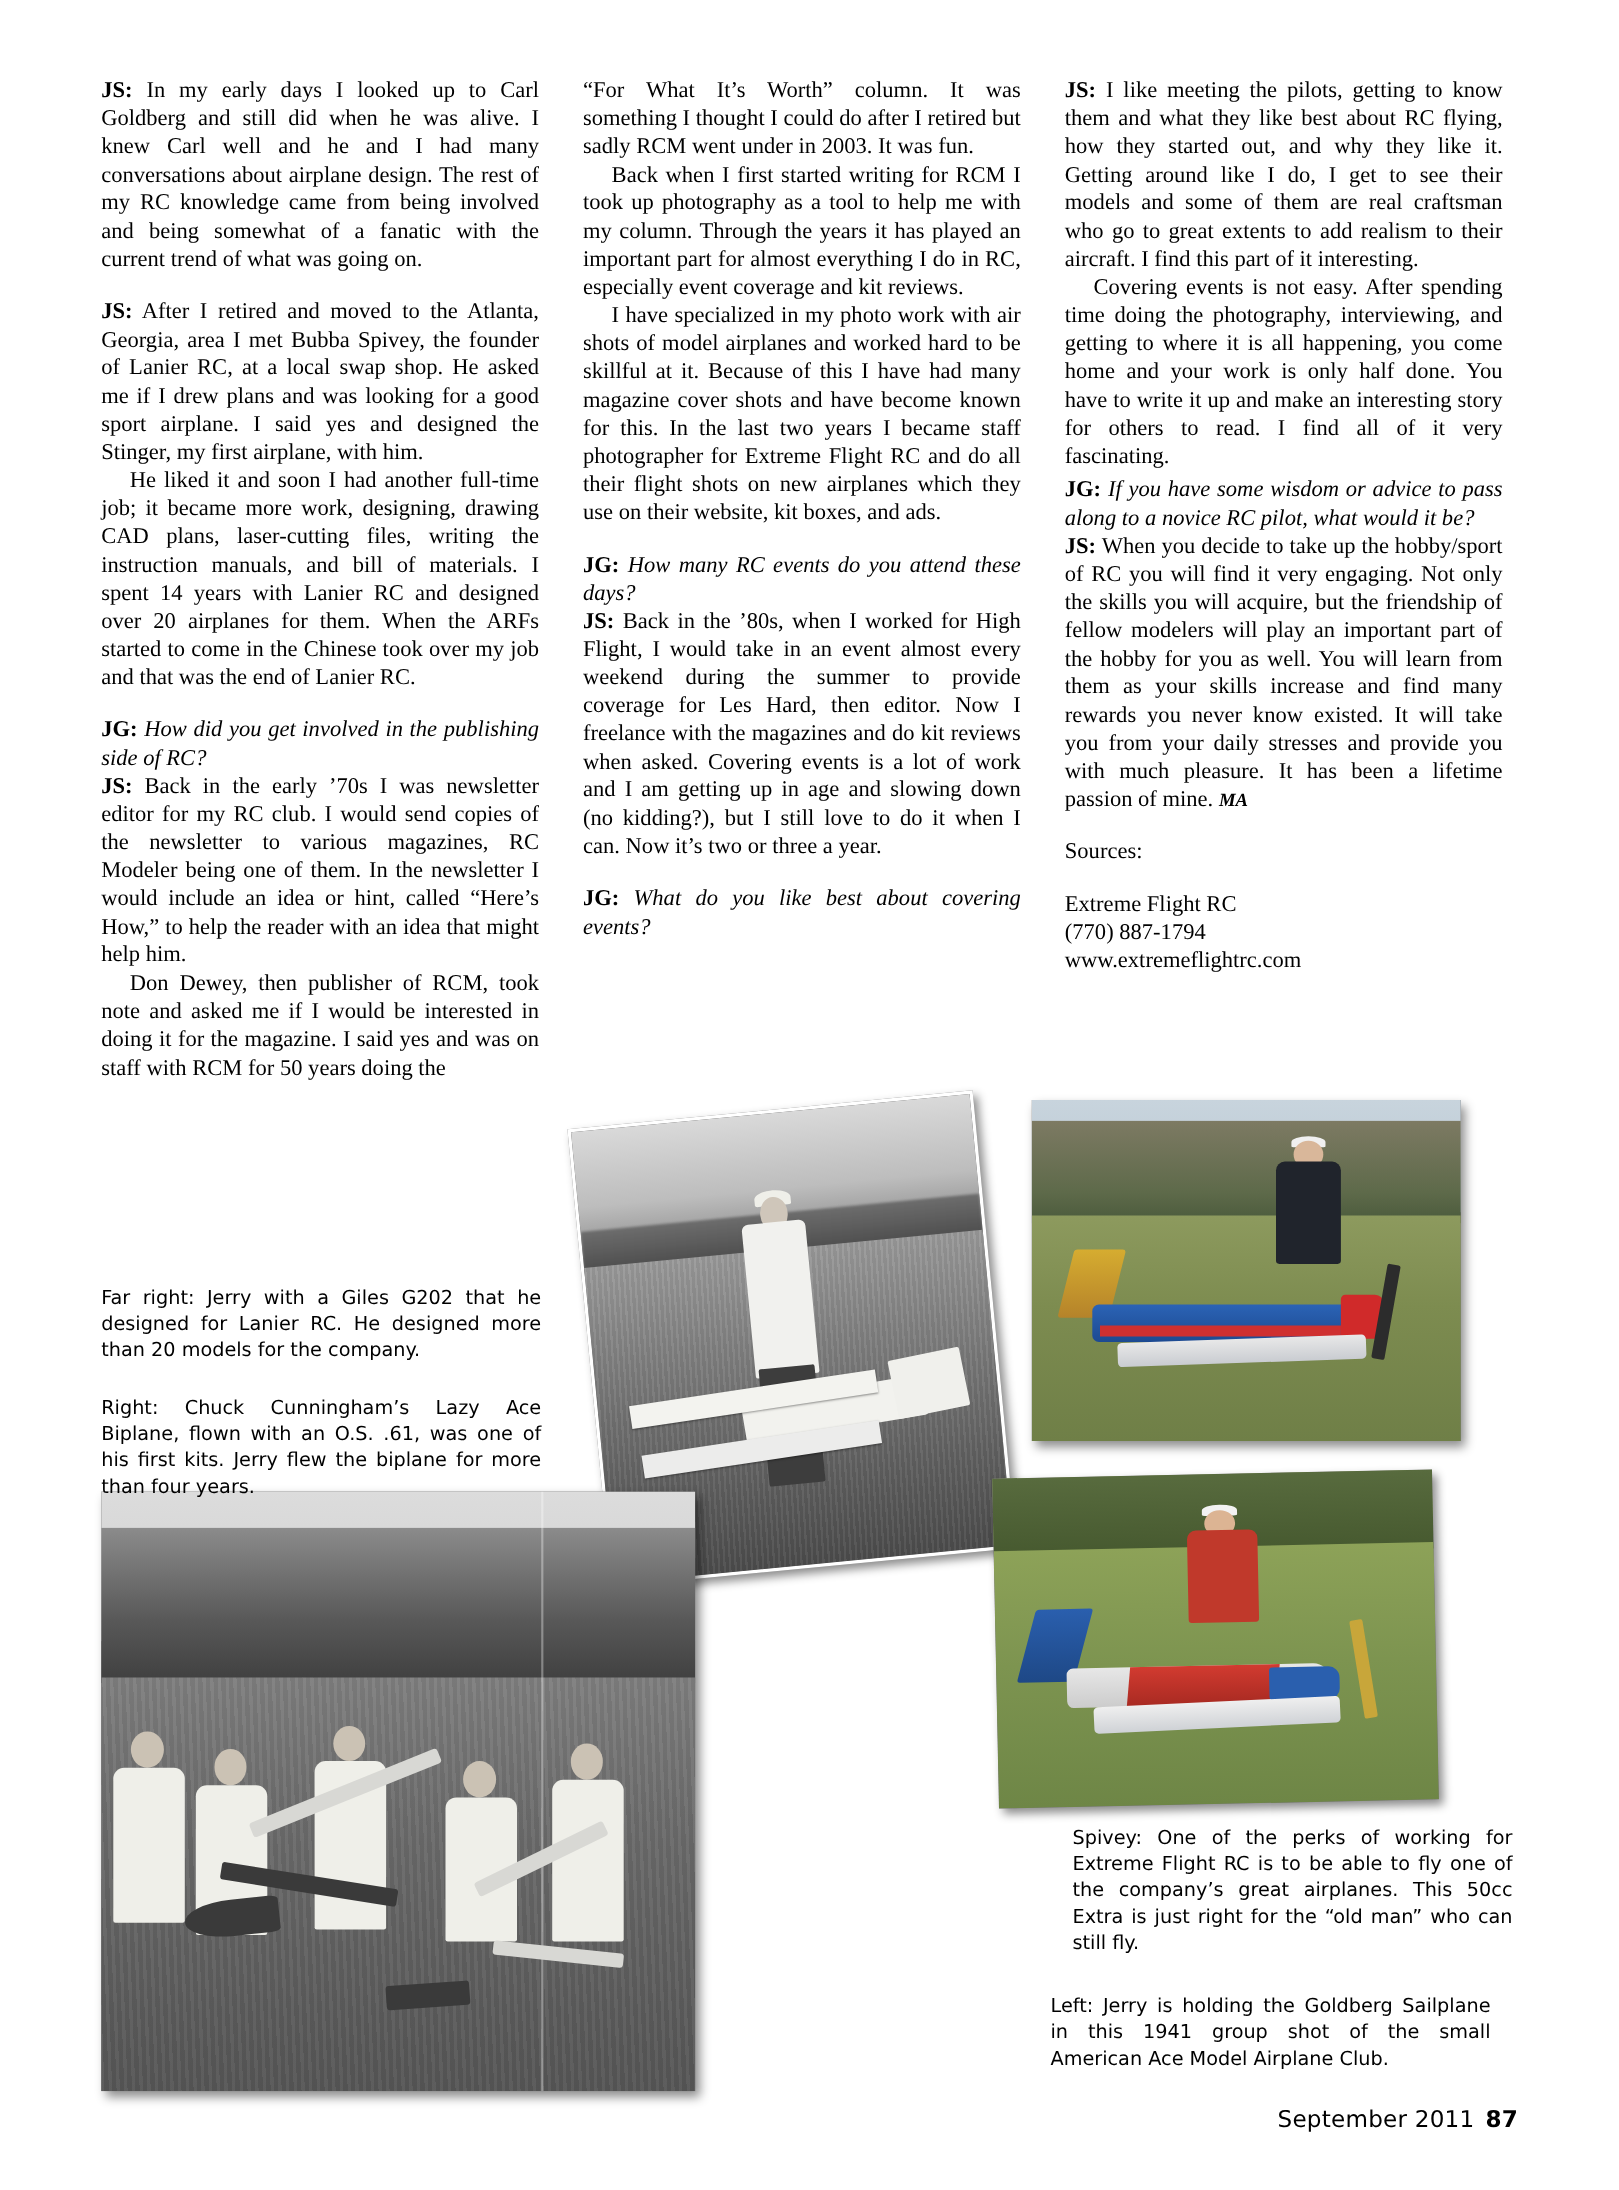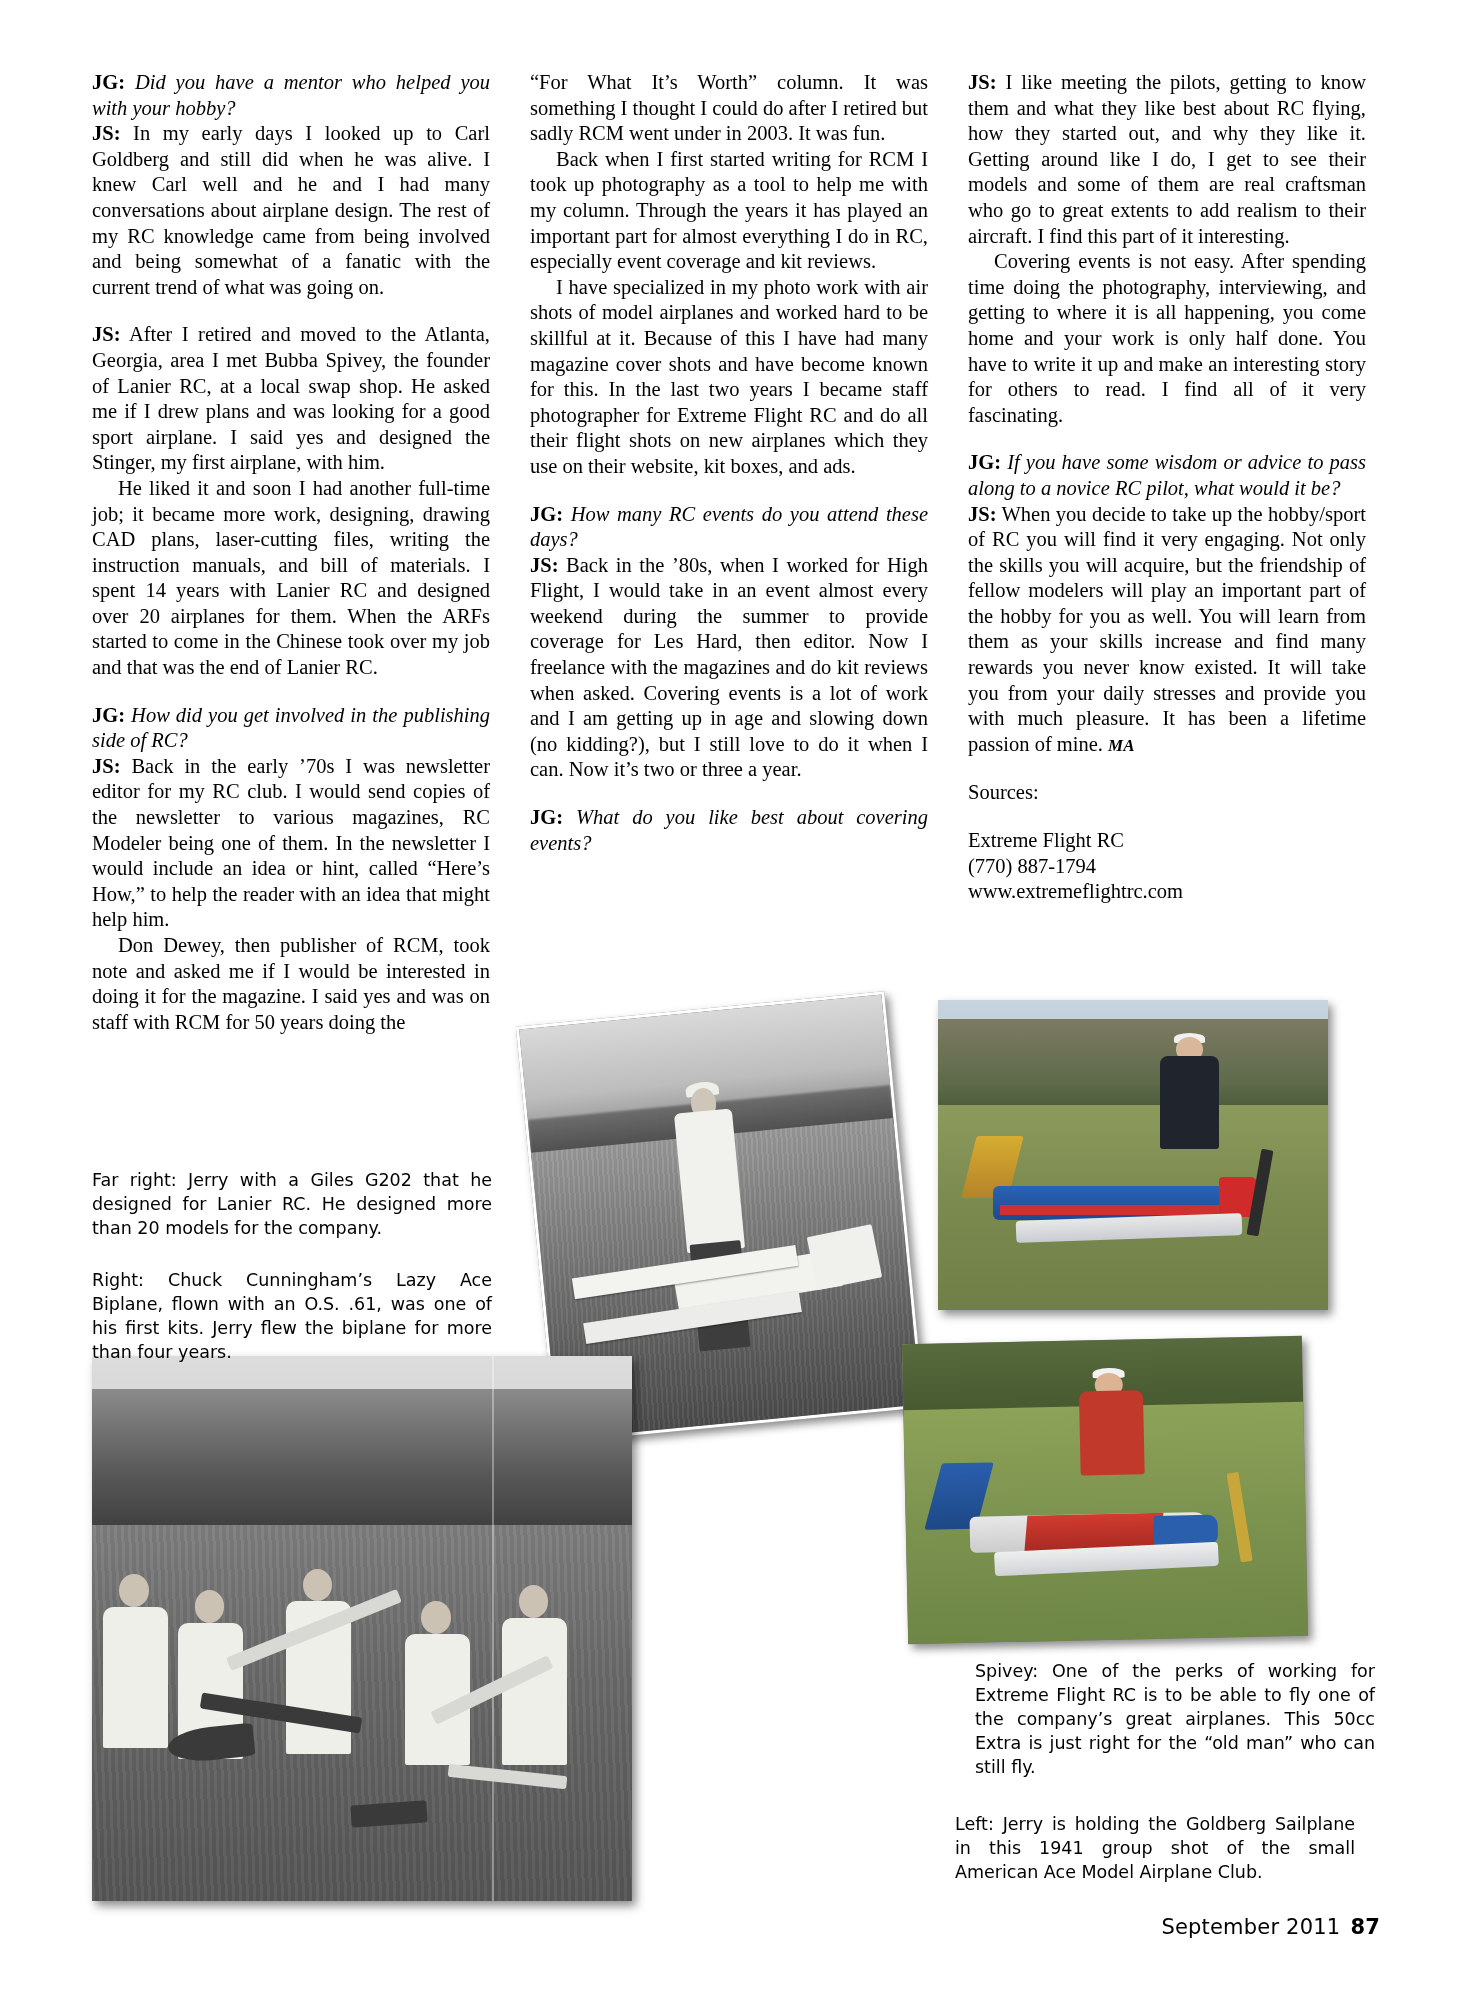--- a/index.html
+++ b/index.html
@@ -313,21 +313,20 @@
   
 </style>
 </head>
 <body>
 
 <div class="page">
 
   <div class="col c1">
 
     <div class="blk">
-      <p class="q"><span class="lbl">JG:</span> <span class="txt">Did you have a mentor who helped you with your hobby?</span></p>
       <p class="a"><span class="lbl">JS:</span> <span>In my early days I looked up to Carl Goldberg and still did when he was alive. I knew Carl well and he and I had many conversations about airplane design. The rest of my RC knowledge came from being involved and being somewhat of a fanatic with the current trend of what was going on.</span></p>
     </div>
 
     <div class="blk">
       <p class="a"><span class="lbl">JS:</span> <span>After I retired and moved to the Atlanta, Georgia, area I met Bubba Spivey, the founder of Lanier RC, at a local swap shop. He asked me if I drew plans and was looking for a good sport airplane. I said yes and designed the Stinger, my first airplane, with him.</span></p>
       <p class="a indent">He liked it and soon I had another full-time job; it became more work, designing, drawing CAD plans, laser-cutting files, writing the instruction manuals, and bill of materials. I spent 14 years with Lanier RC and designed over 20 airplanes for them. When the ARFs started to come in the Chinese took over my job and that was the end of Lanier RC.</p>
     </div>
 
     <div class="blk">
       <p class="q"><span class="lbl">JG:</span> <span class="txt">How did you get involved in the publishing side of RC?</span></p>
@@ -345,21 +344,21 @@
     <div class="blk">
       <p class="q"><span class="lbl">JG:</span> <span class="txt">How many RC events do you attend these days?</span></p>
       <p class="a"><span class="lbl">JS:</span> <span>Back in the ’80s, when I worked for High Flight, I would take in an event almost every weekend during the summer to provide coverage for Les Hard, then editor. Now I freelance with the magazines and do kit reviews when asked. Covering events is a lot of work and I am getting up in age and slowing down (no kidding?), but I still love to do it when I can. Now it’s two or three a year.</span></p>
     </div>
 
     <p class="q"><span class="lbl">JG:</span> <span class="txt">What do you like best about covering events?</span></p>
   </div>
 
   <div class="col c3">
     <p class="a"><span class="lbl">JS:</span> <span>I like meeting the pilots, getting to know them and what they like best about RC flying, how they started out, and why they like it. Getting around like I do, I get to see their models and some of them are real craftsman who go to great extents to add realism to their aircraft. I find this part of it interesting.</span></p>
-    <p class="a indent" style="margin-bottom:22px;">Covering events is not easy. After spending time doing the photography, interviewing, and getting to where it is all happening, you come home and your work is only half done. You have to write it up and make an interesting story for others to read. I find all of it very fascinating.</p>
+    <p class="a indent" style="margin-bottom:5px;">Covering events is not easy. After spending time doing the photography, interviewing, and getting to where it is all happening, you come home and your work is only half done. You have to write it up and make an interesting story for others to read. I find all of it very fascinating.</p>
 
     <div class="blk">
       <p class="q"><span class="lbl">JG:</span> <span class="txt">If you have some wisdom or advice to pass along to a novice RC pilot, what would it be?</span></p>
       <p class="a"><span class="lbl">JS:</span> <span>When you decide to take up the hobby/sport of RC you will find it very engaging. Not only the skills you will acquire, but the friendship of fellow modelers will play an important part of the hobby for you as well. You will learn from them as your skills increase and find many rewards you never know existed. It will take you from your daily stresses and provide you with much pleasure. It has been a lifetime passion of mine.</span> <span class="ma">MA</span></p>
     </div>
 
     <p class="sources-h">Sources:</p>
     <p class="src-line">Extreme Flight RC</p>
     <p class="src-line">(770) 887-1794</p>
     <p class="src-line">www.extremeflightrc.com</p>

